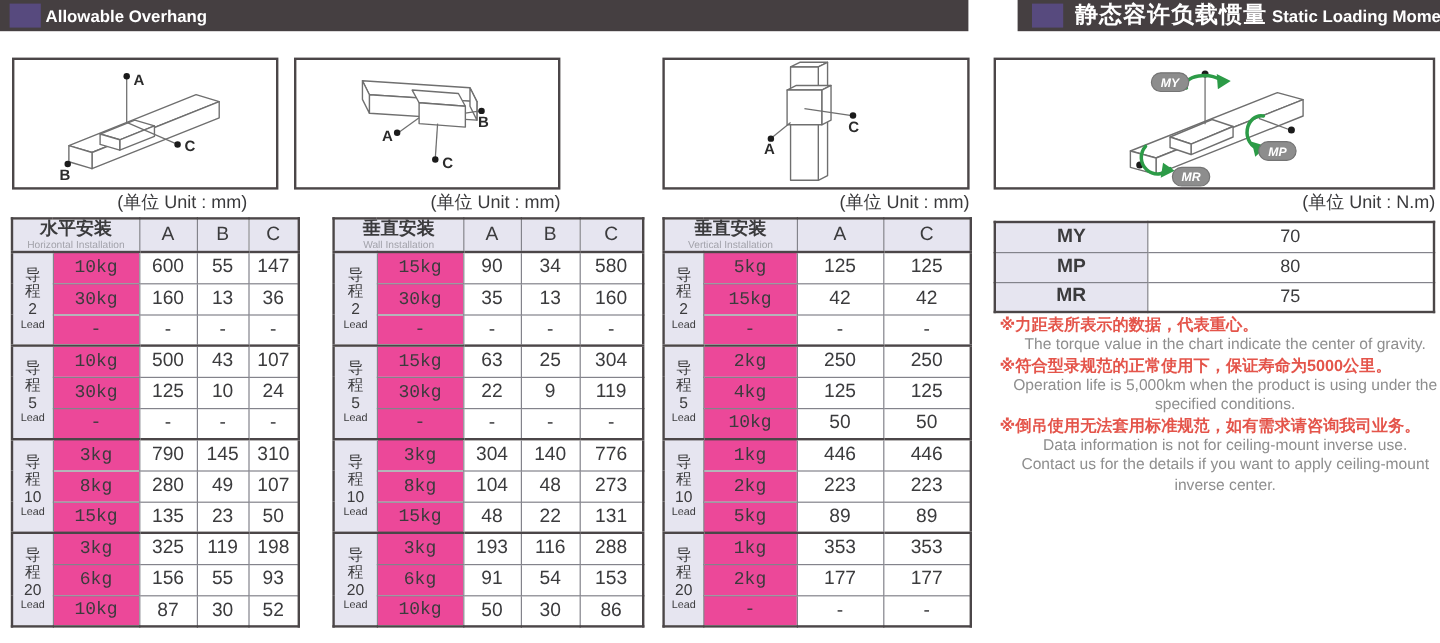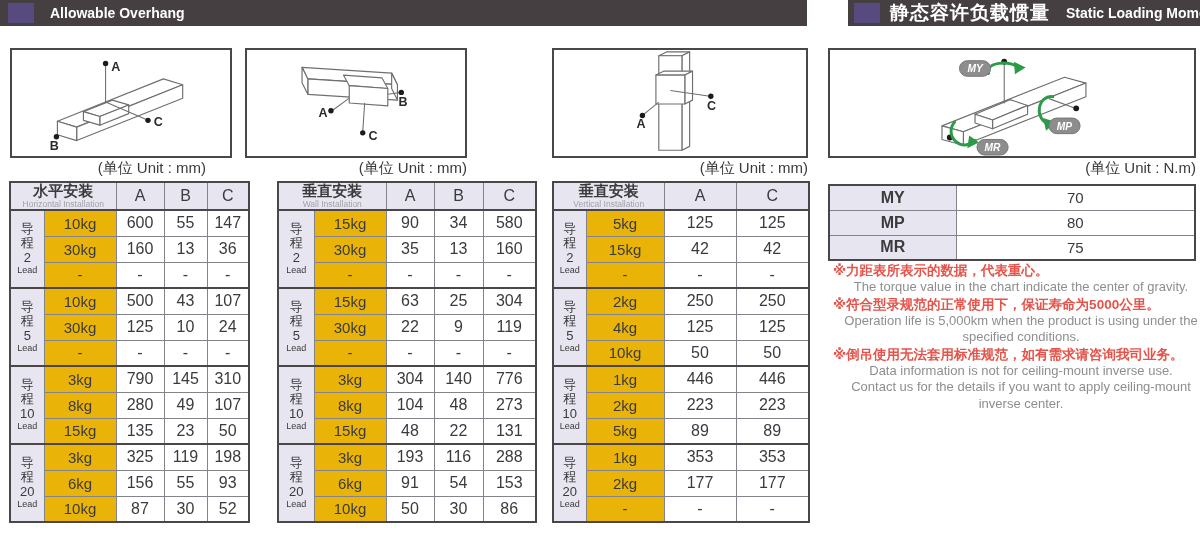--- a/index.html
+++ b/index.html
@@ -10,21 +10,21 @@
     overflow: hidden;
     font-family: "Liberation Sans", "DejaVu Sans", sans-serif;
     color: #3d3d3f;
   }
   .bar { position:absolute; height:26px; background:#453f41; display:flex; align-items:center; }
   #bar1 { left:0; top:6; width:807px; }
   #bar2 { left:848px; top:6; width:372px;justify-content:center; }
   .sq { width:26px; height:20px; background:#574a7e; margin-left:8px; flex:0 0 auto; }
   #bar2 .sq { margin-left:6px; }
   .bar .zh { color:#fff; font-weight:bold; font-size:19px; letter-spacing:1px; margin-left:14px; line-height:26px; }
-  .bar .en { color:#fff; font-weight:bold; font-size:14px; margin-left:16px; line-height:26px; }
+  .bar .en { color:#fff; font-weight:bold; font-size:14px; margin-left:4px; line-height:26px; }
   #bar2 .zh { margin-left:10px; }
 
   .dbox { position:absolute; height:110px; border:2px solid #4b4648; background:#fff; }
   #dbox1 { left:10px;  top:48px; width:222px; }
   #dbox2 { left:245px; top:48px; width:222px; }
   #dbox3 { left:552px; top:48px; width:256px; }
   #dbox4 { left:828px; top:48px; width:368px; }
   .dbox svg { display:block; width:100%; height:100%; }
 
   .unit { position:absolute; top:159px; height:20px; font-size:15px; font-weight:500;
@@ -45,21 +45,21 @@
   tbody tr { height:26px; }
   tr.head th { border-bottom:2px solid #4b4648; background:#e6e5f0; }
   tr.gsep > * { border-top:2px solid #4b4648; }
   .hzh { font-weight:bold; font-size:15px; line-height:16px; color:#3b3b3d; }
   .hen { font-size:8.5px; line-height:10px; color:#a2a2aa; }
   .hcol { font-size:16px; }
   .gcell { background:#e6e5f0; }
   .gch  { font-size:13px; line-height:14px; }
   .gnum { font-size:13px; line-height:15px; }
   .glead{ font-size:9px;  line-height:11px; }
-  .kg  { background:#eab308; font-size:15px; }
+  .kg  { background:#ec4899; font-size:15px;font-family:Liberation Mono, monospace; }
   .val { background:#fff; font-size:16px; }
 
   #mtable { left:828px; top:184px; width:368px; }
   #mtable tr { height:25px; }
   #mtable .mlabel { background:#e6e5f0; font-weight:bold; font-size:16px; width:127px; }
   #mtable .mval   { font-size:15px; }
 
   #notes { position:absolute; left:833px; top:262px; width:367px; }
   .note-zh { color:#e4544a; font-weight:bold; font-size:13.5px; line-height:17px;
              white-space:nowrap; }

